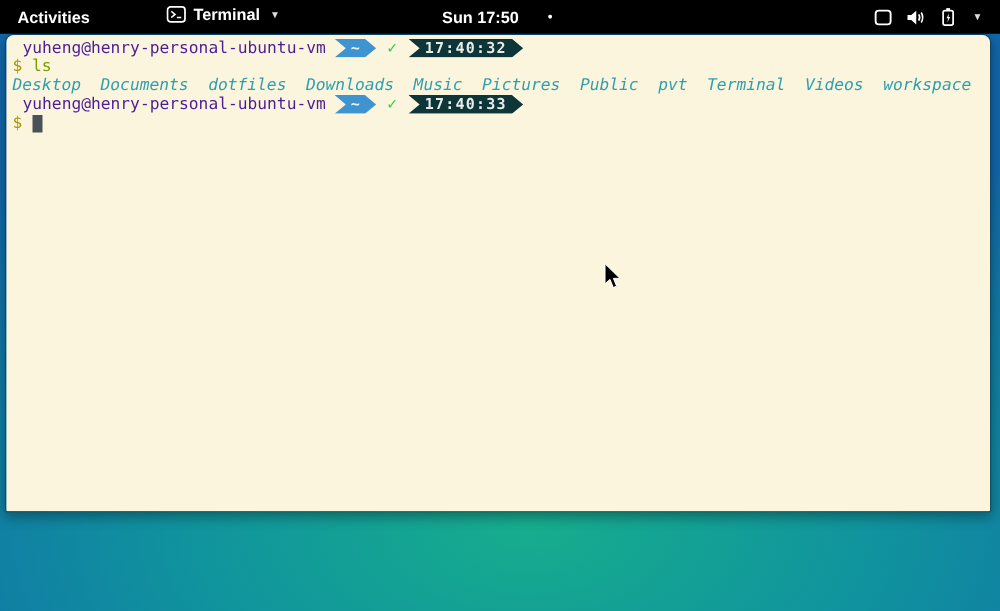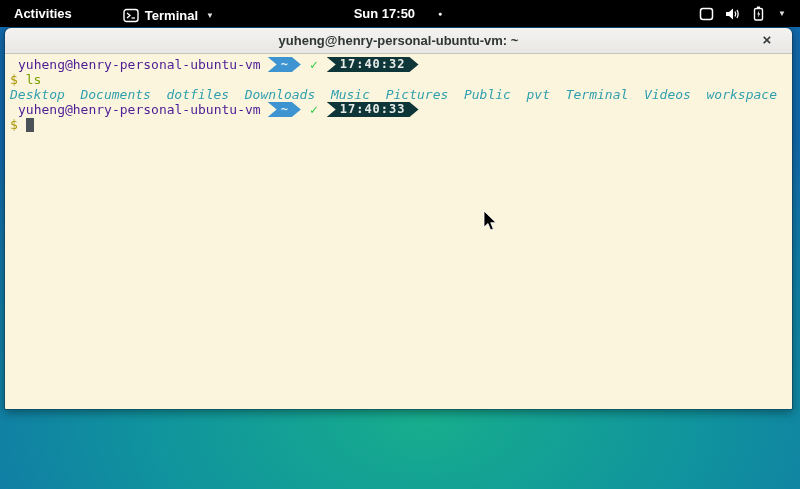--- a/index.html
+++ b/index.html
@@ -10,21 +10,21 @@
     background: radial-gradient(ellipse 620px 360px at 53% 86%,
       var(--wallpaper-center,#17ad8d) 0%, #10939e 45%, var(--wallpaper-edge,#1168ab) 100%);
   }
 
   
   .top-bar{
     position:absolute; top:0; left:0; width:800px; height:27px;
     background:#000; color:#fff; display:flex; align-items:center;
     font-size:13px; font-weight:600; z-index:30;
   }
-  .tb-left{ display:flex; align-items:flex-end; gap:10px; padding-left:10px; flex:1; }
+  .tb-left{ display:flex; align-items:flex-start; gap:20px; padding-left:10px; flex:1; }
   .activities{ padding:2px 4px; cursor:pointer; }
   .app-menu{ display:flex; align-items:center; gap:6px; cursor:pointer;padding-left:37px; }
   .app-menu svg{ display:block; }
   .caret{ font-size:8px; line-height:1; margin-left:2px; color:#ddd; }
   .tb-center{ display:flex; align-items:center; gap:23px; justify-content:center; }
   .tb-center .dot{ font-size:7px; line-height:1; color:#fff; }
   .tb-right{ flex:1; display:flex; align-items:center; justify-content:flex-end; gap:11px; padding-right:14px; }
   .tb-right svg{ display:block; }
 
   
@@ -119,24 +119,20 @@
         <rect x="5" y="0.5" width="3" height="2" fill="#fff"></rect>
         <rect x="2.5" y="2.5" width="8" height="11.5" rx="1.5" fill="none" stroke="#fff" stroke-width="1.4"></rect>
         <path d="M7.2 4.5 L5.2 8.5 L6.6 8.5 L5.8 12 L8.2 7.5 L6.8 7.5 Z" fill="#fff"></path>
       </svg>
     </span>
     <span class="caret">▼</span>
   </div>
 </div>
 
 <div class="window">
-  <div class="titlebar">
-    <span>yuheng@henry-personal-ubuntu-vm: ~</span>
-    <span class="close-btn">×</span>
-  </div>
 
   <div class="terminal">
 
     <div class="tline prompt-line">
       <span class="user-host">yuheng@henry-personal-ubuntu-vm</span>
       <span class="pseg blue">~</span>
       <span class="check">✓</span>
       <span class="pseg dark">17:40:32</span>
     </div>
 

